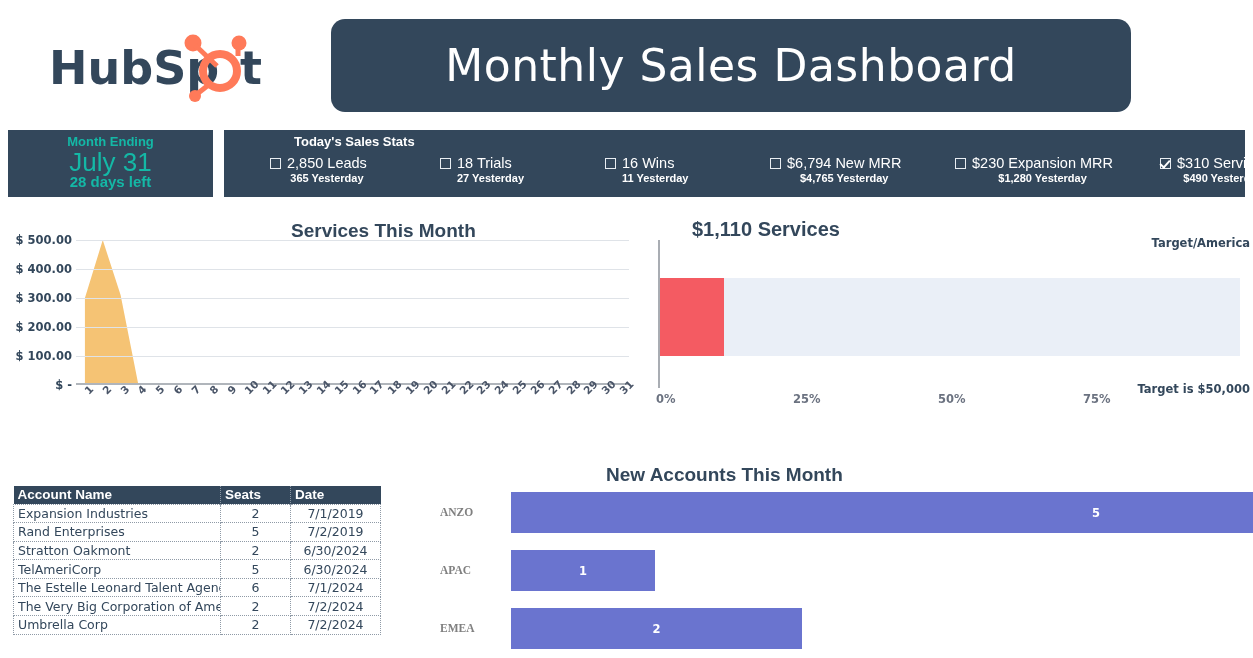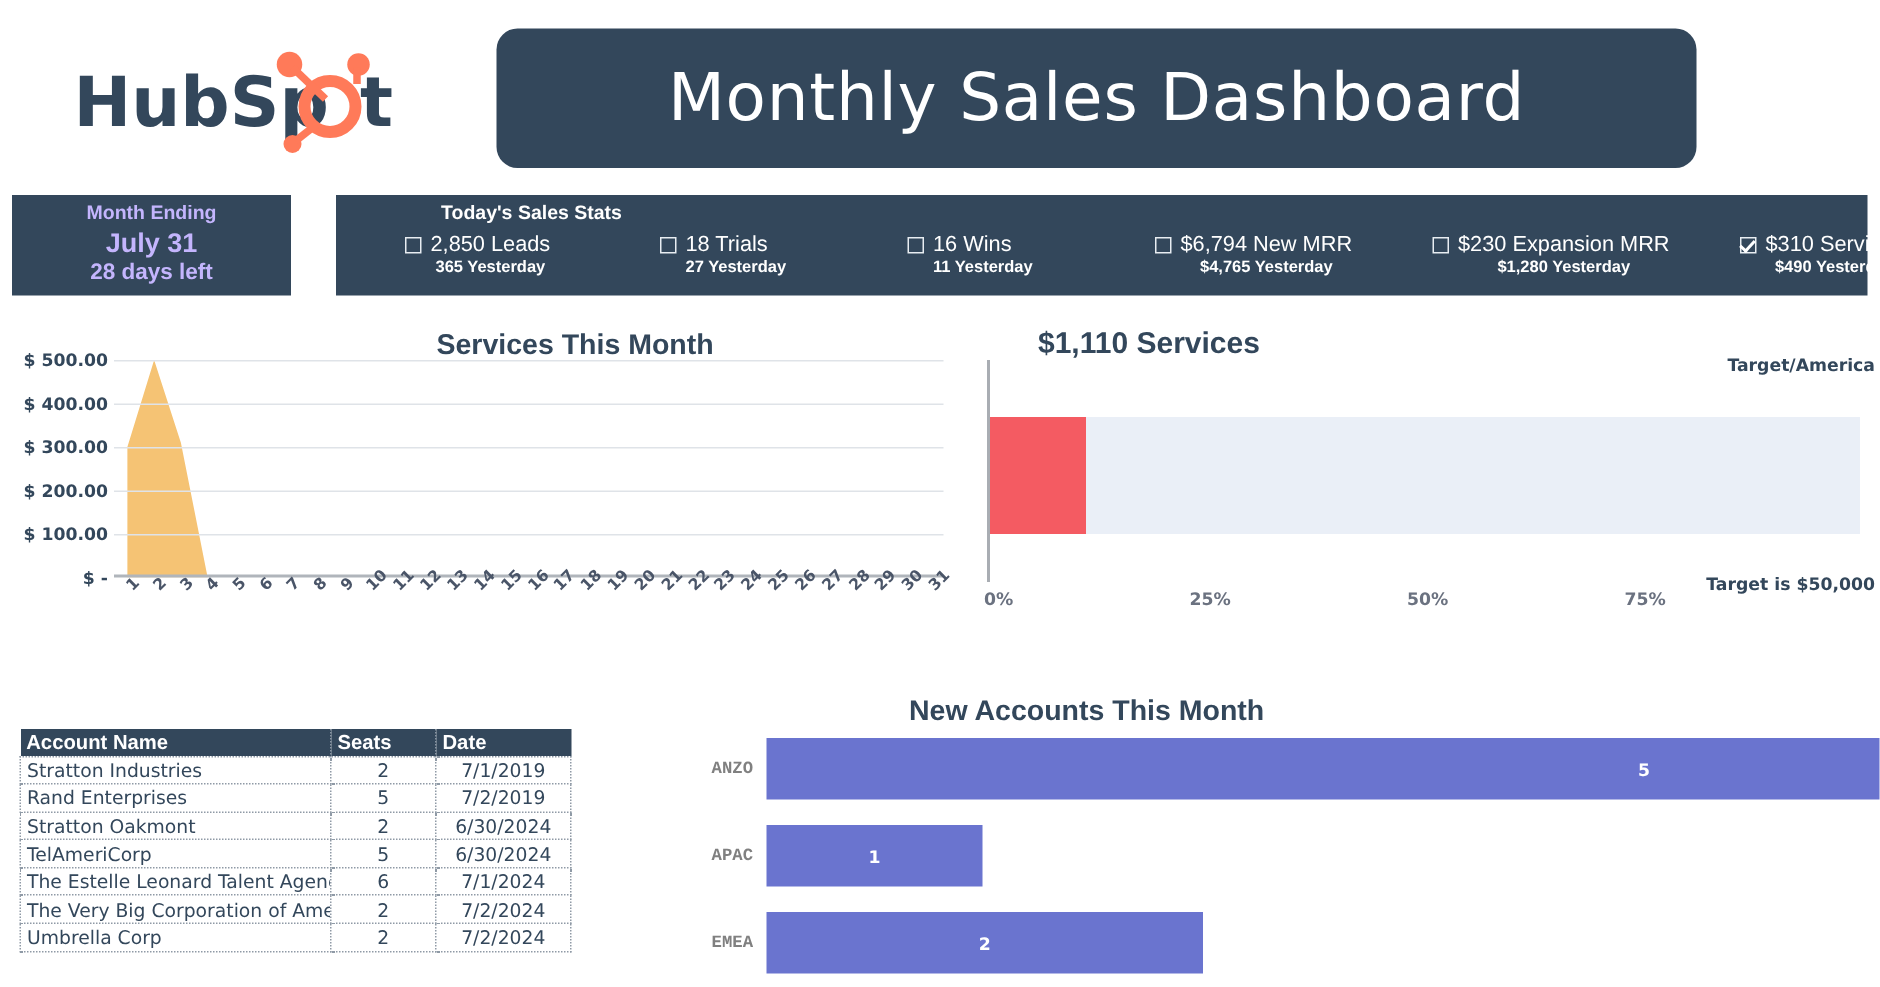--- a/index.html
+++ b/index.html
@@ -30,28 +30,28 @@
     font-size: 44px;
     font-weight: 400;
     letter-spacing: 0.5px;
     font-family: "DejaVu Sans", sans-serif;
     white-space: nowrap;
   }
 
   
   .month-box {
     position: absolute; left: 8px; top: 130px;
-    width: 186px; height: 67px;
+    width: 205px; height: 67px;
     background: #33475b;
-    color: #c4b5fd;
+    color: #14b8a6;
     text-align: center;
     padding-top: 4px;
   }
   .month-label { font-size: 13px; font-weight: bold; line-height: 16px; }
-  .month-value { font-size: 18px; font-weight: bold; line-height: 25px; }
+  .month-value { font-size: 26px; font-weight: normal; line-height: 25px; }
   .month-sub   { font-size: 15px; font-weight: bold; line-height: 14px; }
 
   .stats-box {
     position: absolute; left: 224px; top: 130px;
     width: 1021px; height: 67px;
     background: #33475b;
     color: #ffffff;
   }
   .stats-title {
     position: absolute; left: 70px; top: 4px;
@@ -166,23 +166,23 @@
   table.accounts td.c { text-align: center; }
   table.accounts col.name  { width: 207px; }
   table.accounts col.seats { width: 70px; }
   table.accounts col.date  { width: 90px; }
 
   
   .hbars { position: absolute; left: 440px; top: 486px; width: 813px; height: 172px; }
   .hbar-row { position: absolute; left: 0; width: 813px; }
   .hbar-label {
     position: absolute; left: 0px; width: 62px;
-    text-align: right;
+    text-align: left;
     font-size: 11.5px; color: #808080; font-weight: bold;
-    font-family: Liberation Mono, monospace;
+    font-family: Liberation Serif, serif;
   }
   .hbar {
     position: absolute; left: 71px;
     background: #6a74cf;
     display: flex; align-items: center; justify-content: center;
   }
   .hbar-val {
     color: #ffffff; font-size: 11.5px; font-weight: bold;
     font-family: "DejaVu Sans", sans-serif;
   }
@@ -351,21 +351,21 @@
         </colgroup>
       <thead>
           <tr id="acct-head">
             <th>Account Name</th>
             <th class="c">Seats</th>
             <th class="c">Date</th>
           </tr>
         </thead>
       <tbody id="acct-body">
           <tr>
-            <td>Stratton Industries</td>
+            <td>Expansion Industries</td>
             <td class="c">2</td>
             <td class="c">7/1/2019</td>
           </tr>
           <tr>
             <td>Rand Enterprises</td>
             <td class="c">5</td>
             <td class="c">7/2/2019</td>
           </tr>
           <tr>
             <td>Stratton Oakmont</td>

